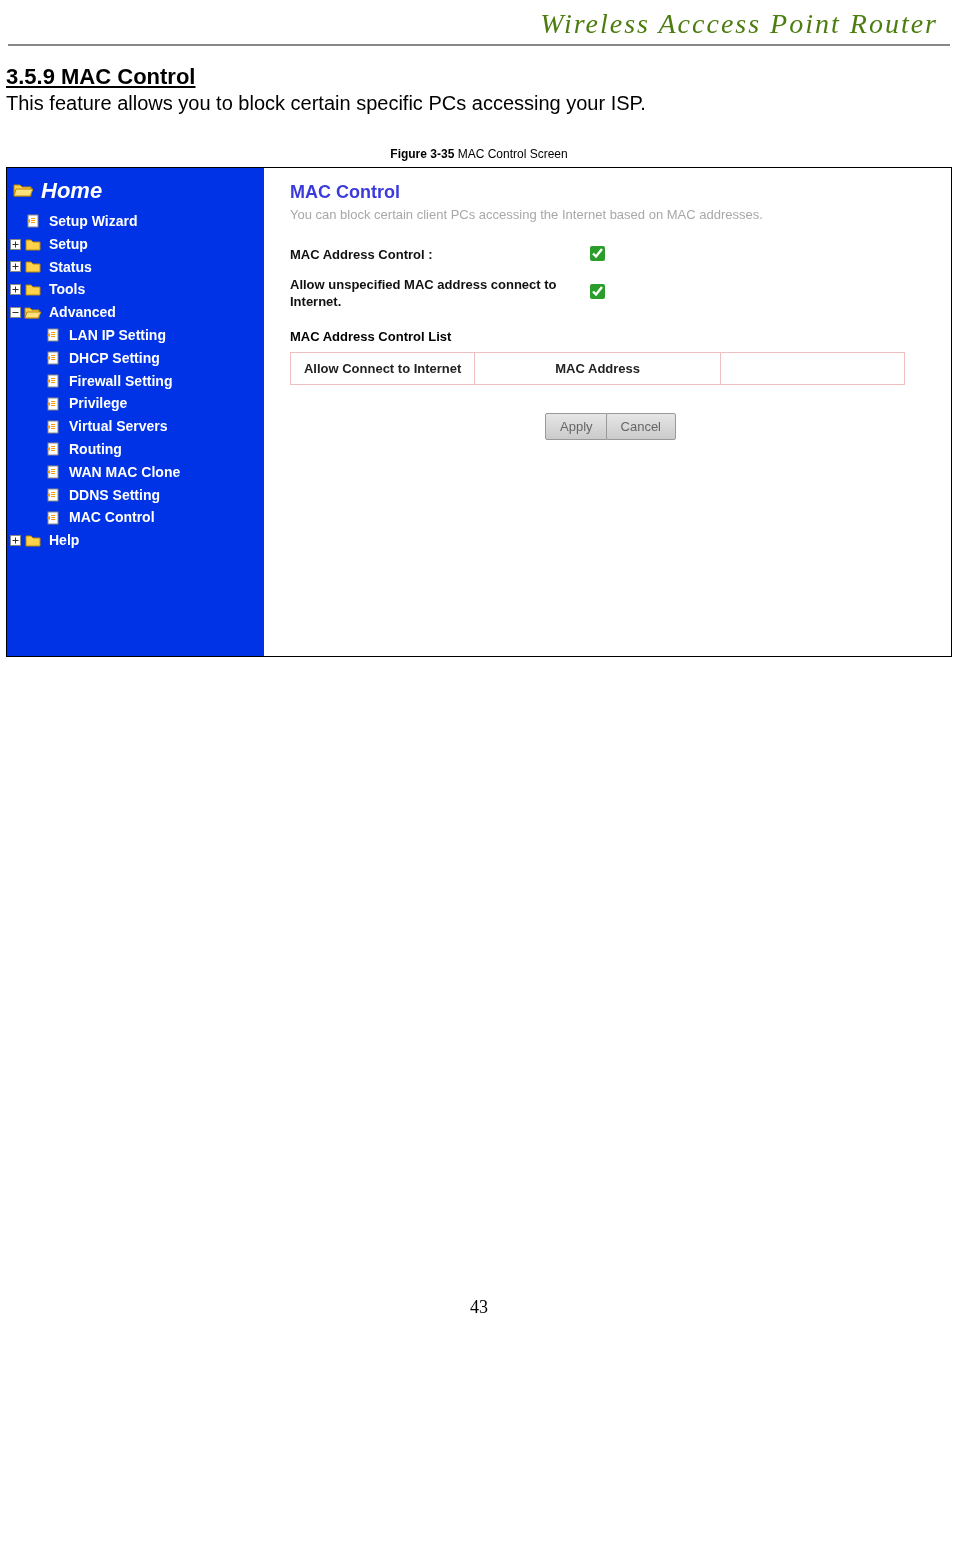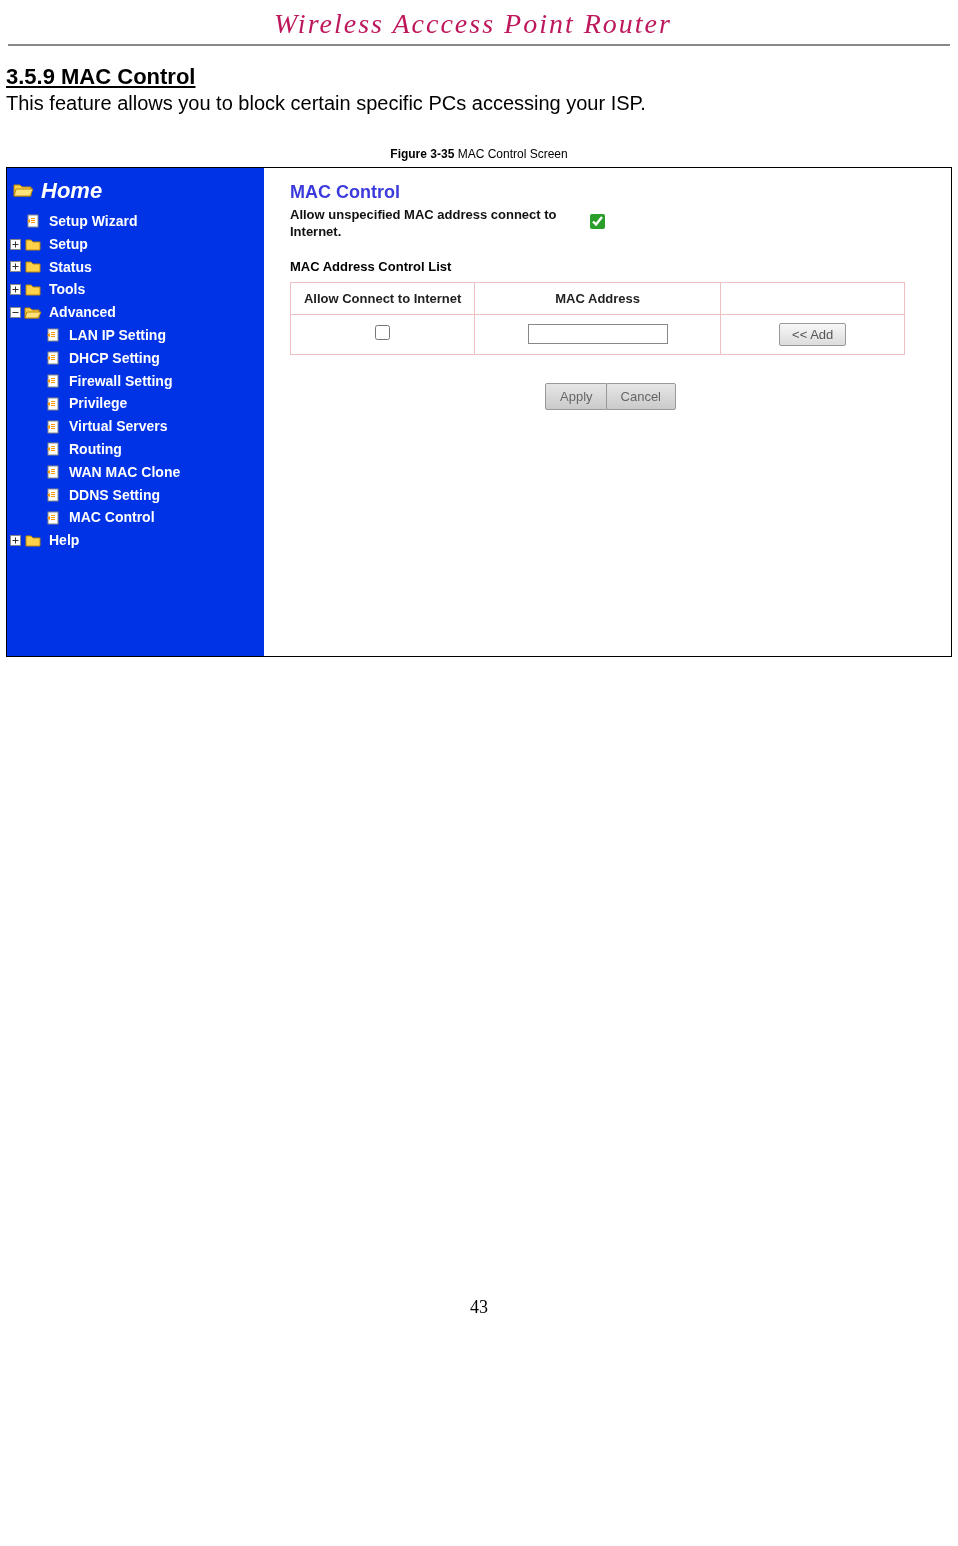--- a/index.html
+++ b/index.html
@@ -1,23 +1,23 @@
 <!DOCTYPE html>
 <html><head>
   <meta charset="utf-8">
   <style>
     * { box-sizing: border-box; margin: 0; padding: 0; }
     body { font-family: Arial, Helvetica, sans-serif; background: #fff; width: 958px; }
     
     .page-header {
-      text-align: center;
+      text-align: right;
       padding: 8px 12px 4px 0;
       font-family: "Times New Roman", serif;
       font-style: italic;
-      color: #be185d;
+      color: #4d7c0f;
       font-size: 28px;
       letter-spacing: 2px;
       border-bottom: 2px solid #888;
       margin: 0 8px;
     }
     
     .section-title {
       font-weight: bold;
       font-size: 22px;
       margin: 18px 0 2px 6px;
@@ -406,41 +406,41 @@
               <path d="M1 2 L6 2 L8 4 L15 4 L15 12 L1 12 Z" fill="#ffd24a" stroke="#b8860b"></path>
             </svg>
           </span>
           <span>Help</span>
         </div>
       </div>
   </div>
 
   <div class="content">
     <h2>MAC Control</h2>
-
+    <div class="subdesc">You can block certain client PCs accessing the Internet based on MAC addresses.</div>
+
+    <div class="form-row">
+      <div class="label">MAC Address Control :</div>
+      <div class="cb"><input type="checkbox" checked="" style=""></div>
+    </div>
 
     <div class="form-row">
       <div class="label">Allow unspecified MAC address connect to Internet.</div>
       <div class="cb"><input type="checkbox" checked="" style=""></div>
     </div>
 
     <div class="list-heading">MAC Address Control List</div>
 
     <table class="mac-table">
       <tbody>
           <tr>
         <th style="width:30%">Allow Connect to Internet</th>
         <th style="width:40%">MAC Address</th>
         <th style="width:30%"></th>
       </tr>
-      <tr>
-        <td><input type="checkbox" style=""></td>
-        <td><input type="text" value="" style=""></td>
-        <td><span class="btn">&lt;&lt; Add</span></td>
-      </tr>
     </tbody>
       </table>
 
     <div class="btn-row">
       <span class="btn">Apply</span><span class="btn">Cancel</span>
     </div>
   </div>
 
 </div>
 

